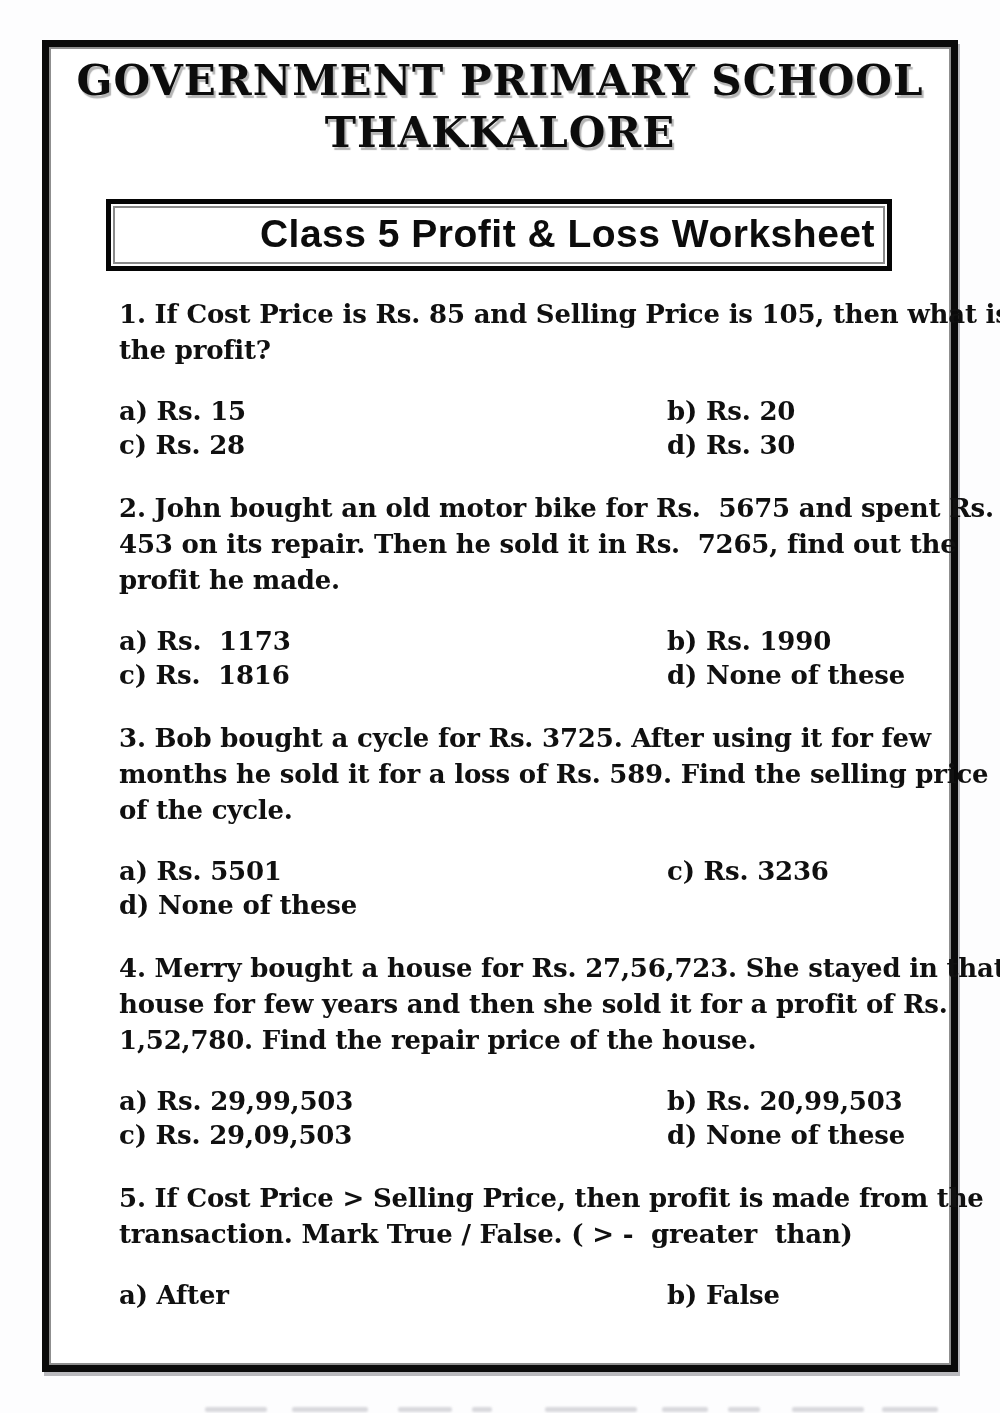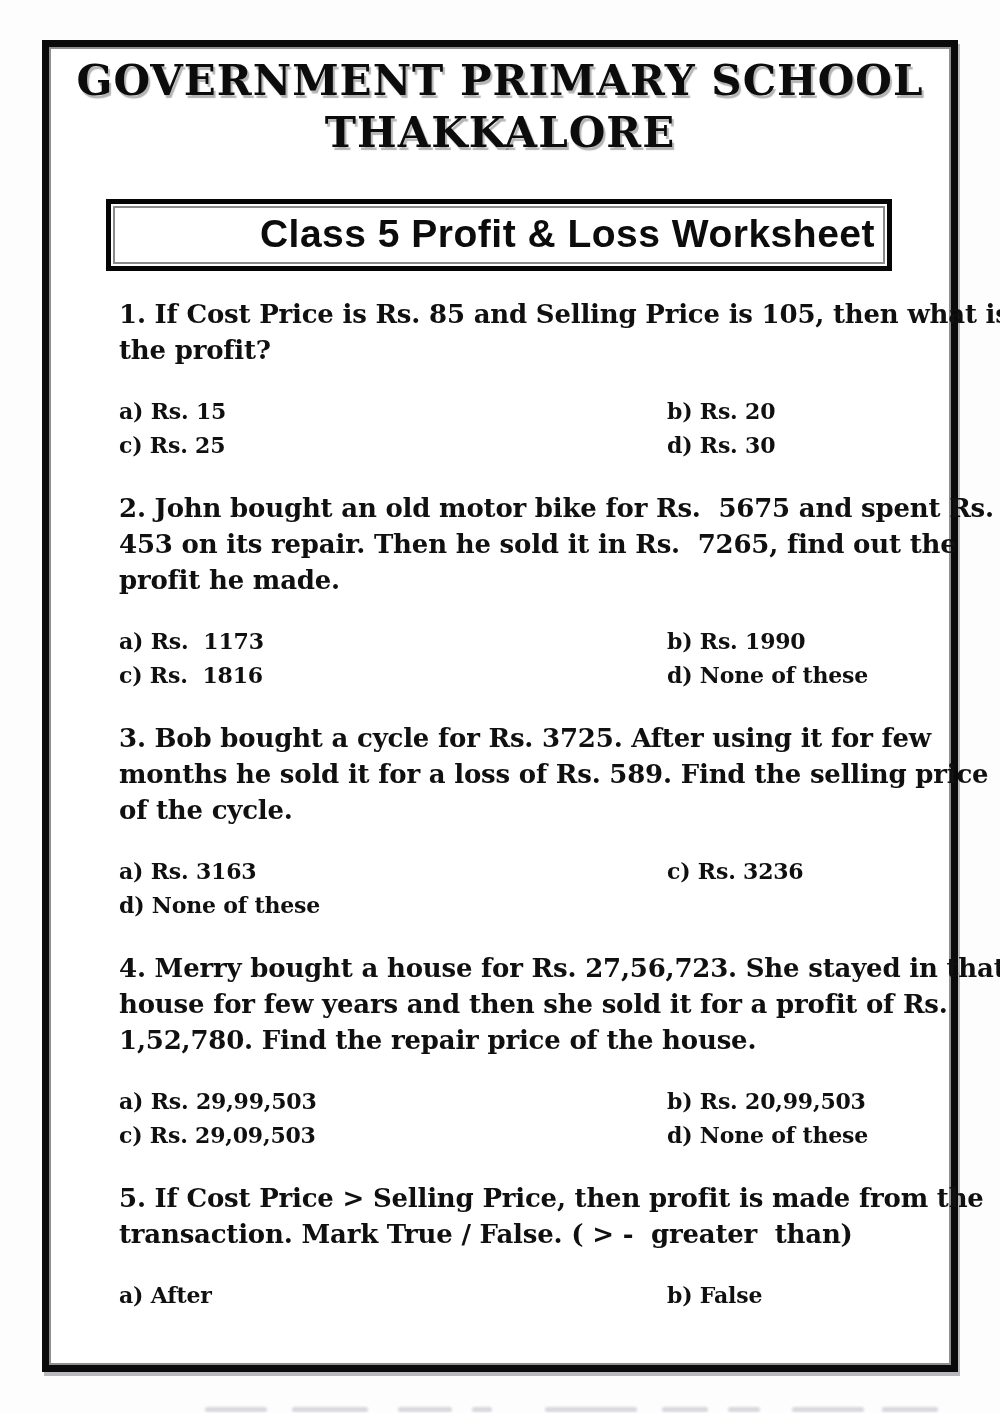--- a/index.html
+++ b/index.html
@@ -65,21 +65,21 @@
     line-height: 36px;
     white-space: pre;
     letter-spacing: -0.2px;
   }
   .options {
     display: grid;
     grid-template-columns: 548px auto;
     margin-top: 26px;
   }
   .option {
-    font-size: 22px;
+    font-size: 26px;
     font-weight: bold;
     line-height: 34px;
     white-space: pre;
     letter-spacing: -0.2px;
     cursor: pointer;
   }
   
   .bottom-fragments {
     position: absolute;
     left: 0;
@@ -117,21 +117,21 @@
     <div class="content">
 
       <section class="question">
         <div class="q-text">
           <div class="q-line">1. If Cost Price is Rs. 85 and Selling Price is 105, then what is</div>
           <div class="q-line">the profit?</div>
         </div>
         <div class="options">
           <div class="option">a) Rs. 15</div>
           <div class="option">b) Rs. 20</div>
-          <div class="option">c) Rs. 25</div>
+          <div class="option">c) Rs. 28</div>
           <div class="option">d) Rs. 30</div>
         </div>
       </section>
 
       <section class="question">
         <div class="q-text">
           <div class="q-line">2. John bought an old motor bike for Rs.  5675 and spent Rs.</div>
           <div class="q-line">453 on its repair. Then he sold it in Rs.  7265, find out the</div>
           <div class="q-line">profit he made.</div>
         </div>
@@ -143,21 +143,21 @@
         </div>
       </section>
 
       <section class="question">
         <div class="q-text">
           <div class="q-line">3. Bob bought a cycle for Rs. 3725. After using it for few</div>
           <div class="q-line">months he sold it for a loss of Rs. 589. Find the selling price</div>
           <div class="q-line">of the cycle.</div>
         </div>
         <div class="options">
-          <div class="option">a) Rs. 3163</div>
+          <div class="option">a) Rs. 5501</div>
           <div class="option">c) Rs. 3236</div>
           <div class="option">d) None of these</div>
         </div>
       </section>
 
       <section class="question">
         <div class="q-text">
           <div class="q-line">4. Merry bought a house for Rs. 27,56,723. She stayed in that</div>
           <div class="q-line">house for few years and then she sold it for a profit of Rs.</div>
           <div class="q-line">1,52,780. Find the repair price of the house.</div>

